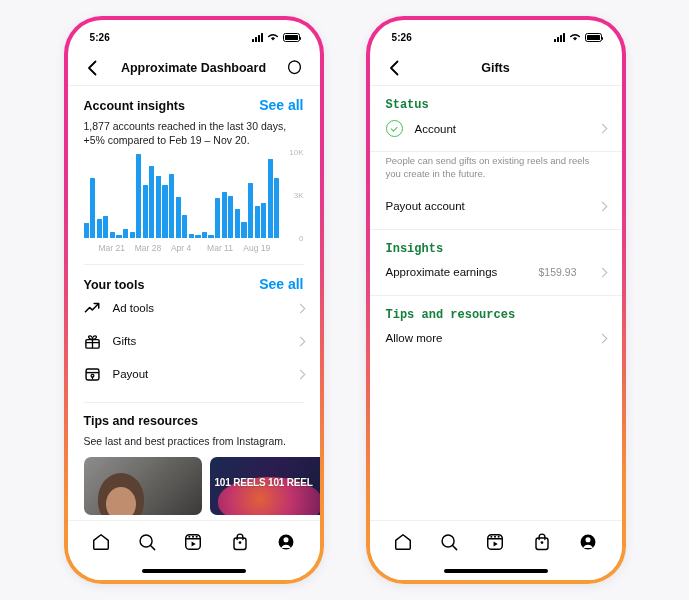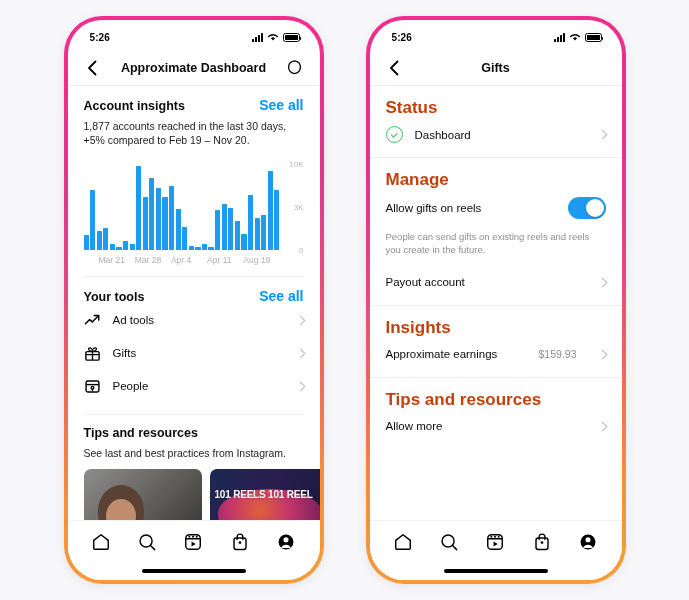--- a/index.html
+++ b/index.html
@@ -79,21 +79,21 @@
   .body { flex: 1 1 auto; overflow: hidden; background: #fff; }
 
   .sec { padding: 11px 16px 0 16px; }
   .sec-hd { display: flex; align-items: baseline; justify-content: space-between; }
   .sec-title { font-size: 12.5px; font-weight: 700; color: #0b0b0b; }
   .seeall { font-size: 14px; font-weight: 700; color: #0095f6; margin-left: 8px; }
   .sec-sub { font-size: 10.5px; line-height: 1.38; color: #1c1c1c; margin-top: 6px; }
   .divider { height: 1px; background: #efefef; margin: 11px 0 0 0; }
 
   
-  .chart-wrap { margin-top: 16px; display: flex; }
+  .chart-wrap { margin-top: 4px; display: flex; }
   .plot {
     position: relative; flex: 1 1 auto; height: 86px;
     display: flex; align-items: flex-end; gap: 1.4px;
   }
   .bar { flex: 1 1 auto; background: #1d9bf0; border-radius: .5px; min-height: 2px; }
   .ylab {
     width: 24px; height: 86px; position: relative; flex: 0 0 auto;
     font-size: 8px; color: #b8b8b8; text-align: right;
   }
   .ylab span { position: absolute; right: 0; transform: translateY(-50%); }
@@ -132,21 +132,21 @@
     background: radial-gradient(circle at 40% 45%, #e0603b 0%, #c2356b 45%, #6e1d5a 100%);
   }
   .cardtxt {
     position:absolute; top:4px; left:5px; right:2px;
     font-size:10px; font-weight:800; color:#fff; white-space:nowrap; overflow:hidden;
     letter-spacing:-.2px; text-shadow:0 0 2px rgba(0,0,0,.4);margin-top:16px;
   }
 
   
   .rsec { padding: 12px 16px 2px 16px; }
-  .rsec-title { font-size: 17px; font-weight: 700; color: #c2410c; }
+  .rsec-title { font-size: 12px; font-weight: 700; color: #15803d; font-family: Liberation Mono, monospace; }
   .hint { font-size: 9.5px; line-height: 1.4; color: #8e8e8e; padding: 2px 16px 9px 16px; }
   .toggle {
     width: 38px; height: 22px; border-radius: 11px; background: #1d9bf0;
     position: relative; flex: 0 0 auto;
   }
   .toggle .knob {
     position:absolute; top:2px; right:2px; width:18px; height:18px;
     border-radius:50%; background:#fff; box-shadow:0 1px 2px rgba(0,0,0,.25);
   }
   .checkcircle {
@@ -254,21 +254,21 @@
             <div class="ylab" id="ylab">
                 <span style="top: 0px;">10K</span>
                 <span style="top: 43px;">3K</span>
                 <span style="top: 86px;">0</span>
               </div>
           </div>
           <div class="xlab" id="xlab">
               <span>Mar 21</span>
               <span>Mar 28</span>
               <span>Apr 4</span>
-              <span>Apr 11</span>
+              <span>Mar 11</span>
               <span>Aug 19</span>
             </div>
           <div class="divider"></div>
         </div>
 
         <div class="sec">
           <div class="sec-hd">
             <div class="sec-title">Your tools</div>
             <div class="seeall">See all</div>
           </div>
@@ -299,21 +299,21 @@
 
           <div class="row">
             <span class="ico">
               <svg width="17" height="17" viewBox="0 0 18 18">
                 <rect x="2.2" y="3.2" width="13.6" height="11.6" rx="1.8" stroke="#000" stroke-width="1.5" fill="none"></rect>
                 <path d="M2.2 7 H15.8" stroke="#000" stroke-width="1.5"></path>
                 <circle cx="9" cy="10.4" r="1.5" stroke="#000" stroke-width="1.3" fill="none"></circle>
                 <path d="M9 11.6 V13.4" stroke="#000" stroke-width="1.3" stroke-linecap="round"></path>
               </svg>
             </span>
-            <span class="lbl">People</span>
+            <span class="lbl">Payout</span>
             <span class="chev"></span>
           </div>
 
           <div class="divider"></div>
         </div>
 
         <div class="sec">
           <div class="sec-title">Tips and resources</div>
           <div class="sec-sub">See last and best practices from Instagram.</div>
           <div class="cards">
@@ -401,35 +401,26 @@
       </div>
 
       <div class="body">
 
         <div class="rsec">
           <div class="rsec-title">Status</div>
           <div class="row">
             <span class="ico">
                 <span class="checkcircle"></span>
               </span>
-            <span class="lbl">Dashboard</span>
+            <span class="lbl">Account</span>
             <span class="chev"></span>
           </div>
         </div>
         <div class="divider" style="margin:4px 0 0 0"></div>
 
-        <div class="rsec">
-          <div class="rsec-title">Manage</div>
-          <div class="row" style="height:36px">
-            <span class="lbl">Allow gifts on reels</span>
-            <span class="toggle">
-                <span class="knob"></span>
-              </span>
-          </div>
-        </div>
         <div class="hint">People can send gifts on existing reels and reels you create in the future.</div>
 
         <div class="rsec" style="padding-top:0">
           <div class="row">
             <span class="lbl">Payout account</span>
             <span class="chev"></span>
           </div>
         </div>
         <div class="divider" style="margin:4px 0 0 0"></div>
 

